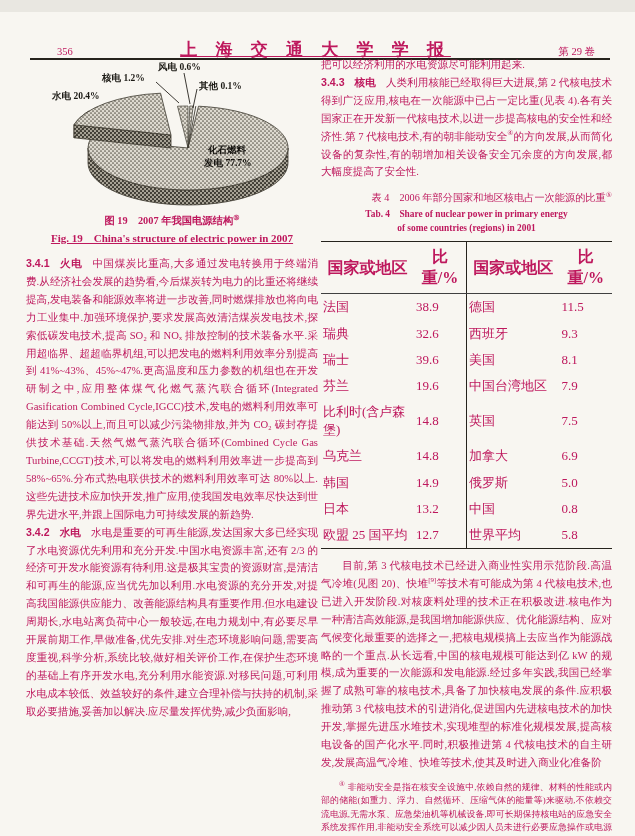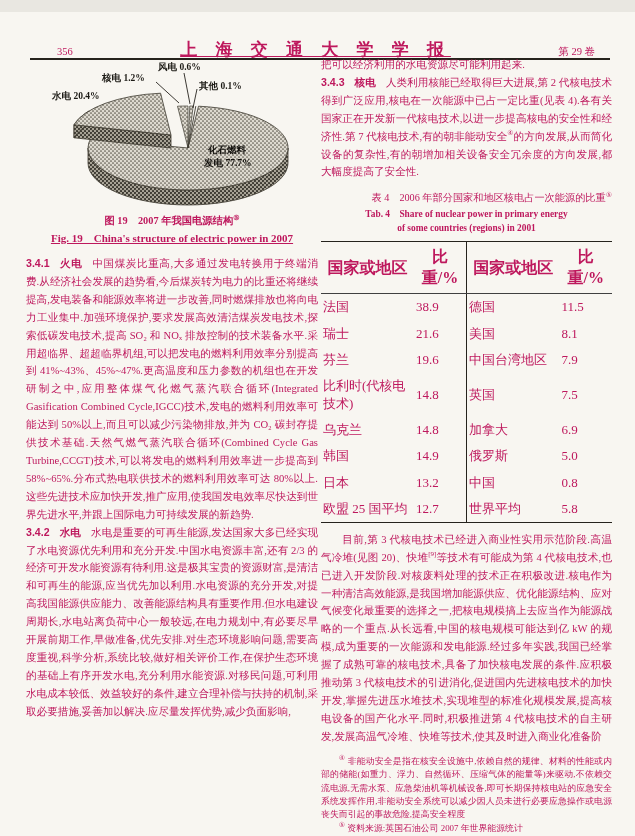--- a/index.html
+++ b/index.html
@@ -140,33 +140,39 @@
             </tr>
           </thead>
         <tbody id="tbl-body">
             <tr>
               <td>法国</td>
               <td>38.9</td>
               <td>德国</td>
               <td>11.5</td>
             </tr>
             <tr>
+              <td>瑞典</td>
+              <td>32.6</td>
+              <td>西班牙</td>
+              <td>9.3</td>
+            </tr>
+            <tr>
               <td>瑞士</td>
-              <td>21.6</td>
+              <td>39.6</td>
               <td>美国</td>
               <td>8.1</td>
             </tr>
             <tr>
               <td>芬兰</td>
               <td>19.6</td>
               <td>中国台湾地区</td>
               <td>7.9</td>
             </tr>
             <tr>
-              <td>比利时(代核电技术)</td>
+              <td>比利时(含卢森堡)</td>
               <td>14.8</td>
               <td>英国</td>
               <td>7.5</td>
             </tr>
             <tr>
               <td>乌克兰</td>
               <td>14.8</td>
               <td>加拿大</td>
               <td>6.9</td>
             </tr>

